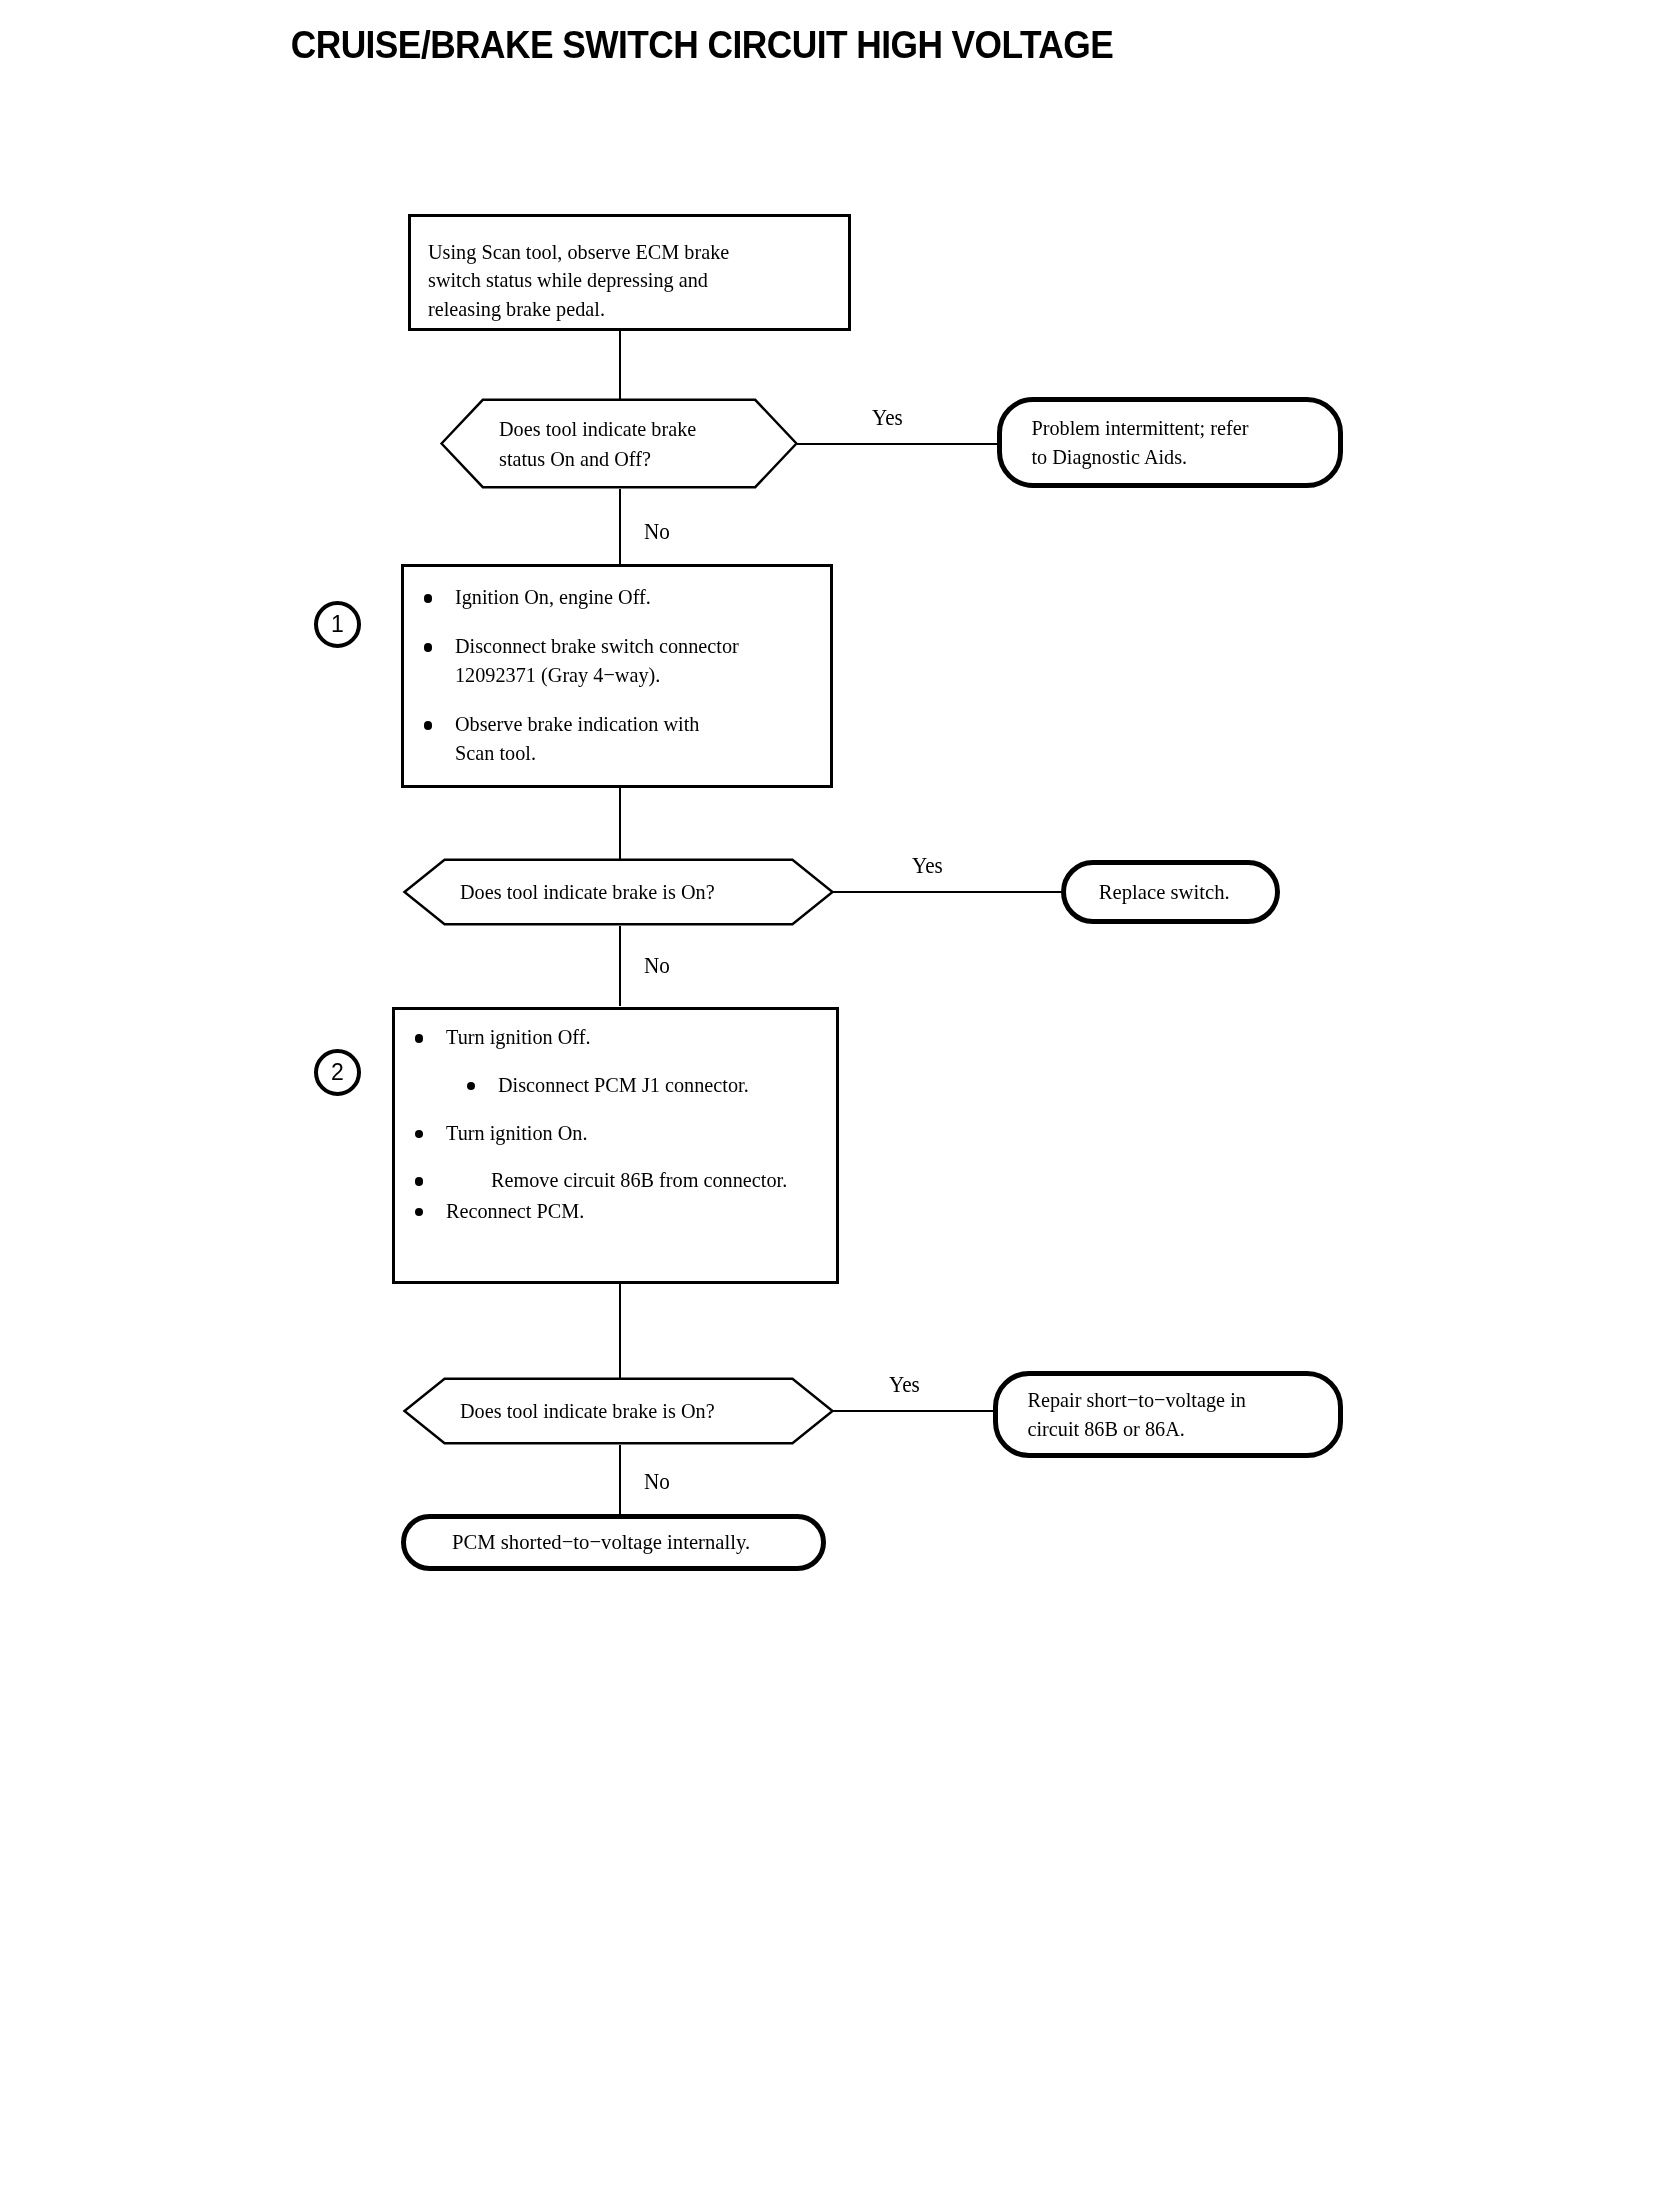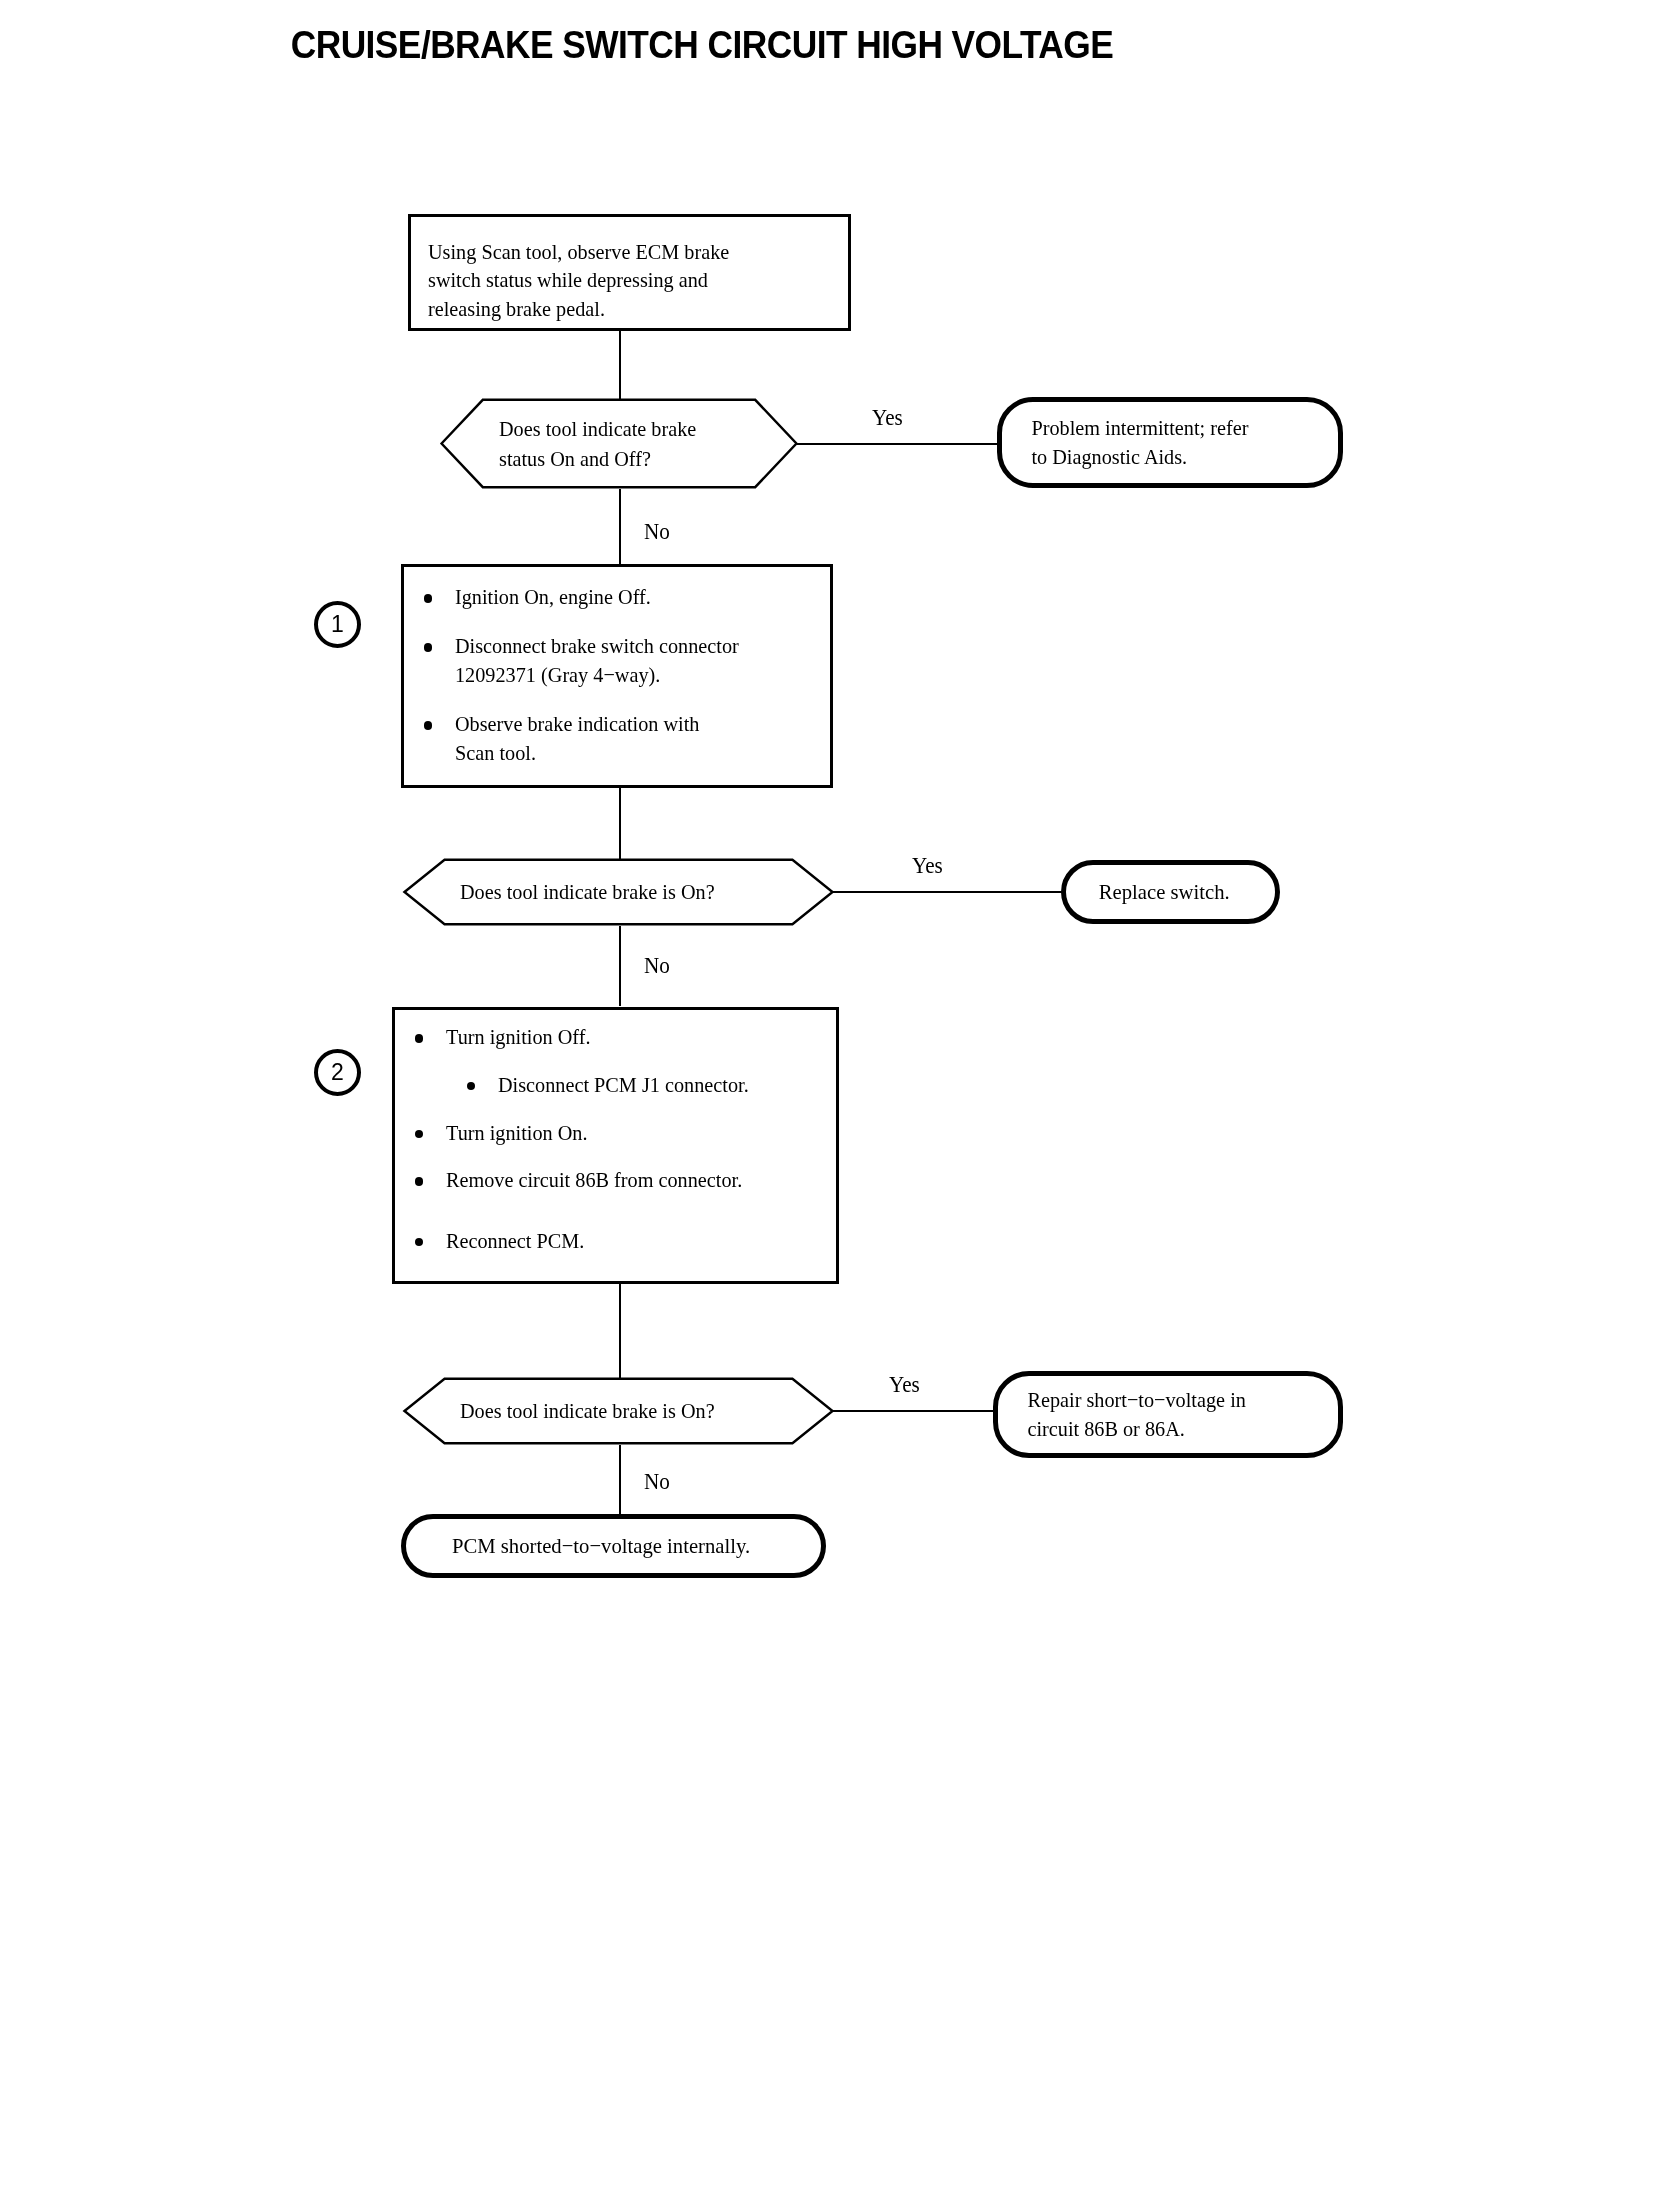--- a/index.html
+++ b/index.html
@@ -250,21 +250,21 @@
         <span class="bullet-text">Turn ignition Off.</span>
       </div>
       <div class="bullet-row" style="margin-bottom:19px;justify-content:center;">
         <span class="bullet-dot"></span>
         <span class="bullet-text">Disconnect PCM J1 connector.</span>
       </div>
       <div class="bullet-row" style="margin-bottom:19px;">
         <span class="bullet-dot"></span>
         <span class="bullet-text">Turn ignition On.</span>
       </div>
-      <div class="bullet-row" style="margin-bottom:32px;">
+      <div class="bullet-row" style="margin-bottom:2px;gap:45px;">
         <span class="bullet-dot"></span>
         <span class="bullet-text">Remove circuit 86B from connector.</span>
       </div>
       <div class="bullet-row">
         <span class="bullet-dot"></span>
         <span class="bullet-text">Reconnect PCM.</span>
       </div>
     </div>
   </div>
 
@@ -281,18 +281,18 @@
   <div class="branch-label" style="left:889px; top:1373px;">Yes</div>
 
   <div class="terminal-box" style="left:993px; top:1371px; width:350px; height:87px;">
     <div class="terminal-text">Repair short−to−voltage in
 circuit 86B or 86A.</div>
   </div>
 
   <div class="vline" style="left:619px; top:1445px; height:81px;"></div>
   <div class="branch-label" style="left:644px; top:1470px;">No</div>
 
-  <div class="terminal-box" style="left:401px; top:1514px; width:425px; height:64px;">
+  <div class="terminal-box" style="left:401px; top:1514px; width:425px; height:57px;">
     <div class="terminal-text centered">PCM shorted−to−voltage internally.</div>
   </div>
 
 </div>
 
 
 </body></html>

